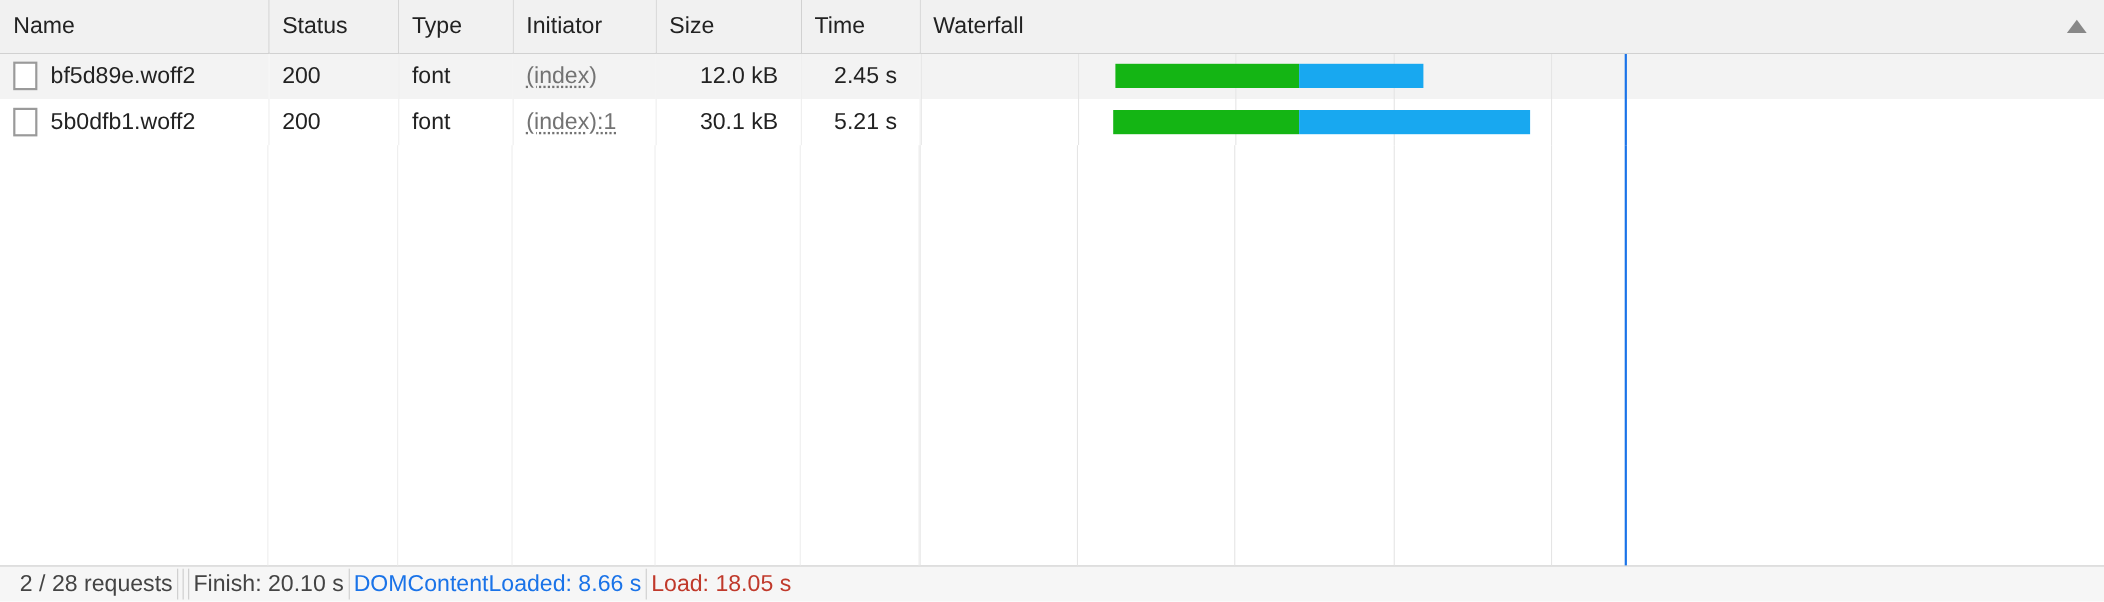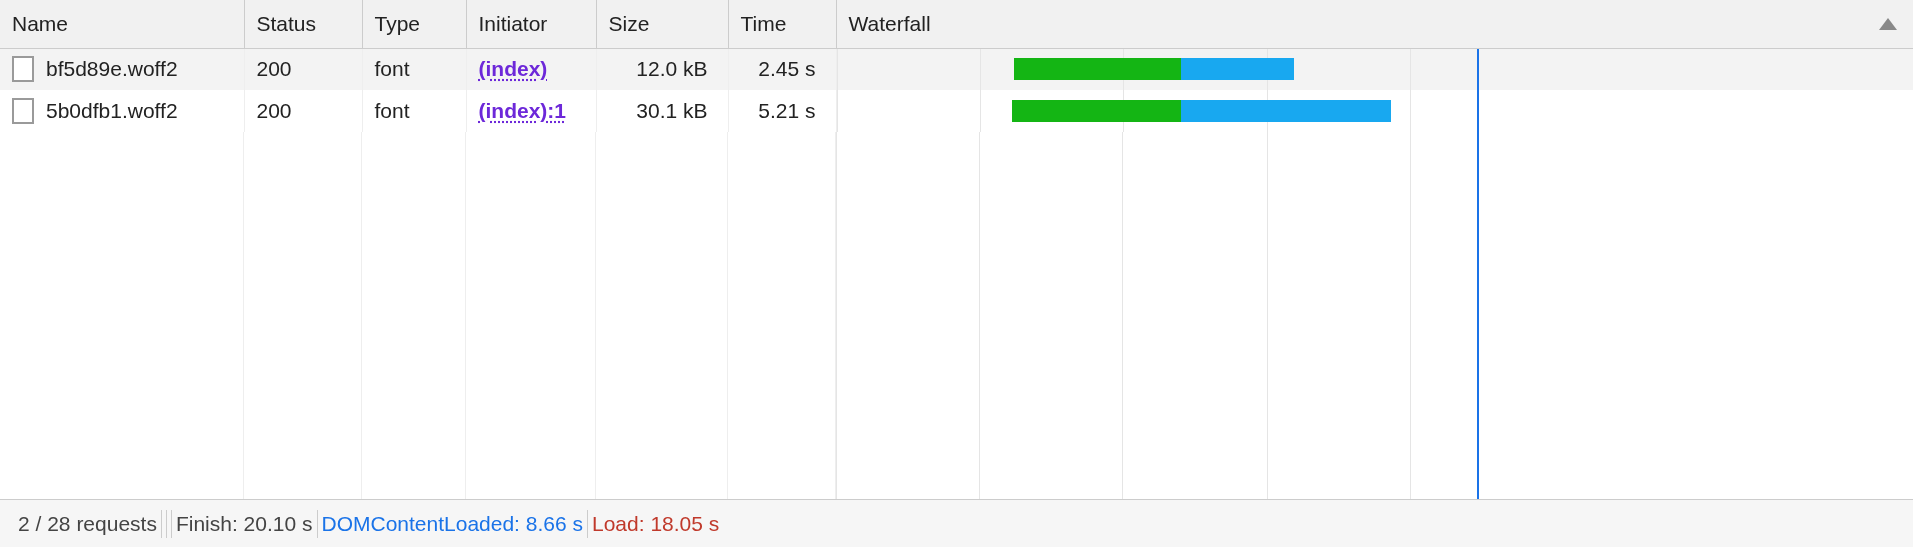--- a/index.html
+++ b/index.html
@@ -74,25 +74,24 @@
   .name-cell { display: flex; align-items: center; gap: 12px; }
   .file-icon {
     width: 22px; height: 26px;
     border: 2px solid #9a9a9a;
     background: #fff;
     position: relative;
     flex: 0 0 auto;
   }
 
   .initiator-link {
-    color: #6d28d9;
+    color: #737373;
     text-decoration: underline dotted;
     text-underline-offset: 3px;
     cursor: pointer;
-    font-weight: bold;
   }
 
   
   .wf-cell { padding: 0; position: relative; height: 42px; }
   .wf-track {
     position: relative;
     width: 100%;
     height: 100%;
   }
   .wf-grid {
@@ -135,21 +134,21 @@
   .fill-marker {
     position: absolute;
     top: 0; bottom: 0;
     width: 2px;
     background: #1a73e8;
   }
 
   
   .statusbar {
     flex: 0 0 auto;
-    height: 48px;
+    height: 33px;
     border-top: 1px solid #ccc;
     background: #f6f6f6;
     display: flex;
     align-items: center;
     padding: 0 18px;
     gap: 4px;
     font-size: 21px;
     color: #444;
     white-space: nowrap;
   }

